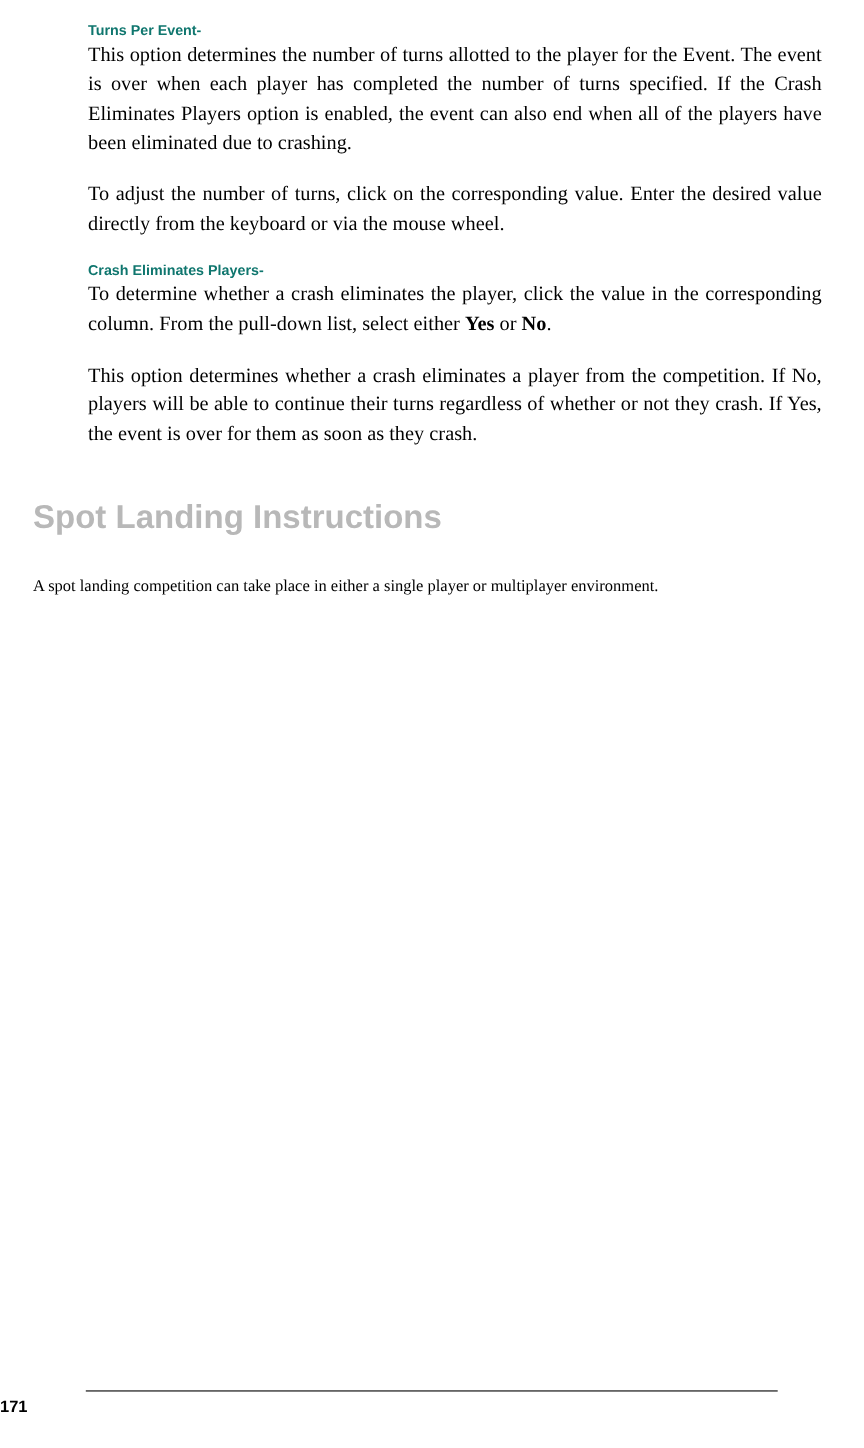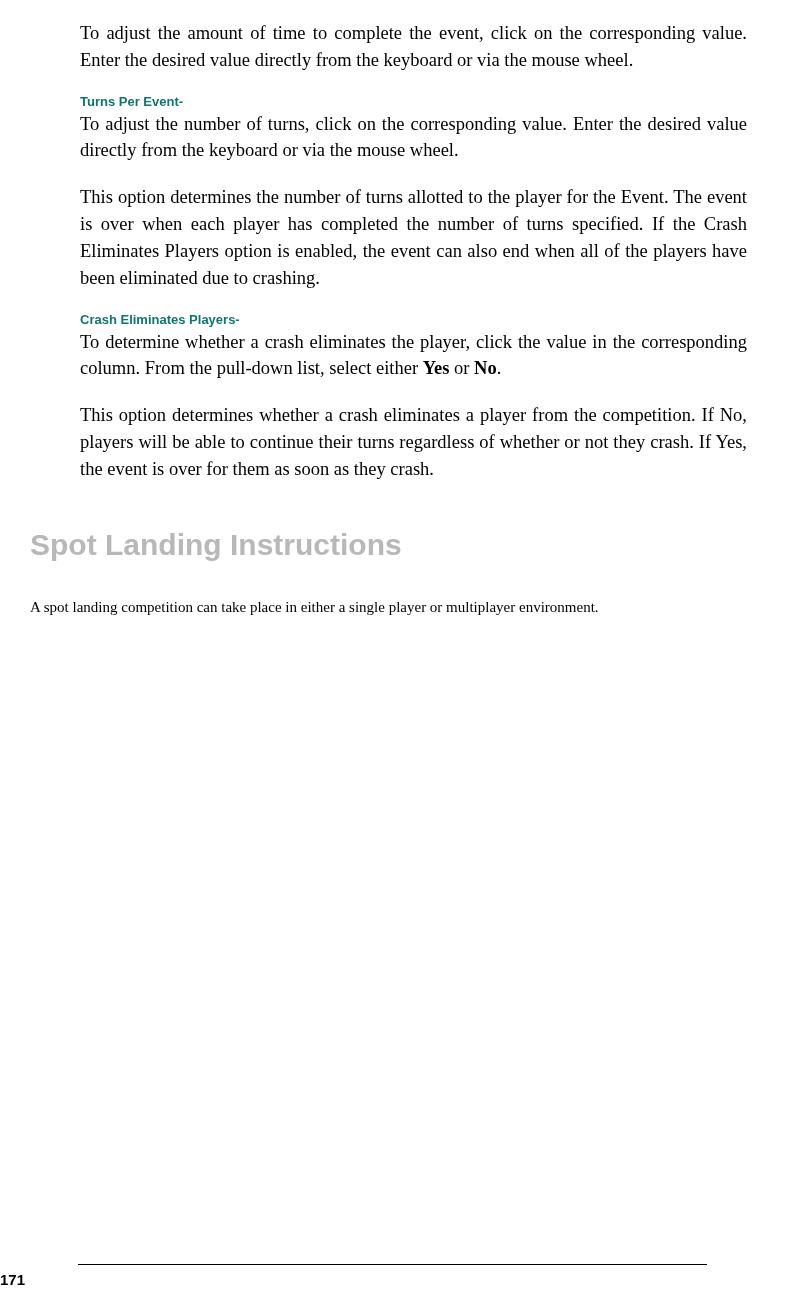--- a/index.html
+++ b/index.html
@@ -79,27 +79,26 @@
       font-weight: bold;
       font-size: 15px;
       text-align: left;
     }
   </style>
 </head>
 <body>
 
 <div class="content">
 
-  <p class="body-text">To adjust the amount of time to complete the event, click on the corresponding value.  Enter the desired value directly from the keyboard or via the mouse wheel.</p>
 
   <div class="sub-heading">Turns Per Event-</div>
 
+  <p class="body-text">This option determines the number of turns allotted to the player for the Event.  The event is over when each player has completed the number of turns specified.  If the Crash Eliminates Players option is enabled, the event can also end when all of the players have been eliminated due to crashing.</p>
+
   <p class="body-text">To adjust the number of turns, click on the corresponding value.  Enter the desired value directly from the keyboard or via the mouse wheel.</p>
-
-  <p class="body-text">This option determines the number of turns allotted to the player for the Event.  The event is over when each player has completed the number of turns specified.  If the Crash Eliminates Players option is enabled, the event can also end when all of the players have been eliminated due to crashing.</p>
 
   <div class="sub-heading">Crash Eliminates Players-</div>
 
   <p class="body-text">
     <span>To determine whether a crash eliminates the player, click the value in the corresponding column.  From the pull-down list, select either </span><span class="bold-inline">Yes</span><span> or </span><span class="bold-inline">No</span><span>.</span>
   </p>
 
   <p class="body-text">This option determines whether a crash eliminates a player from the competition.  If No, players will be able to continue their turns regardless of whether or not they crash.  If Yes, the event is over for them as soon as they crash.</p>
 
   <h2 class="section-heading">Spot Landing Instructions</h2>

